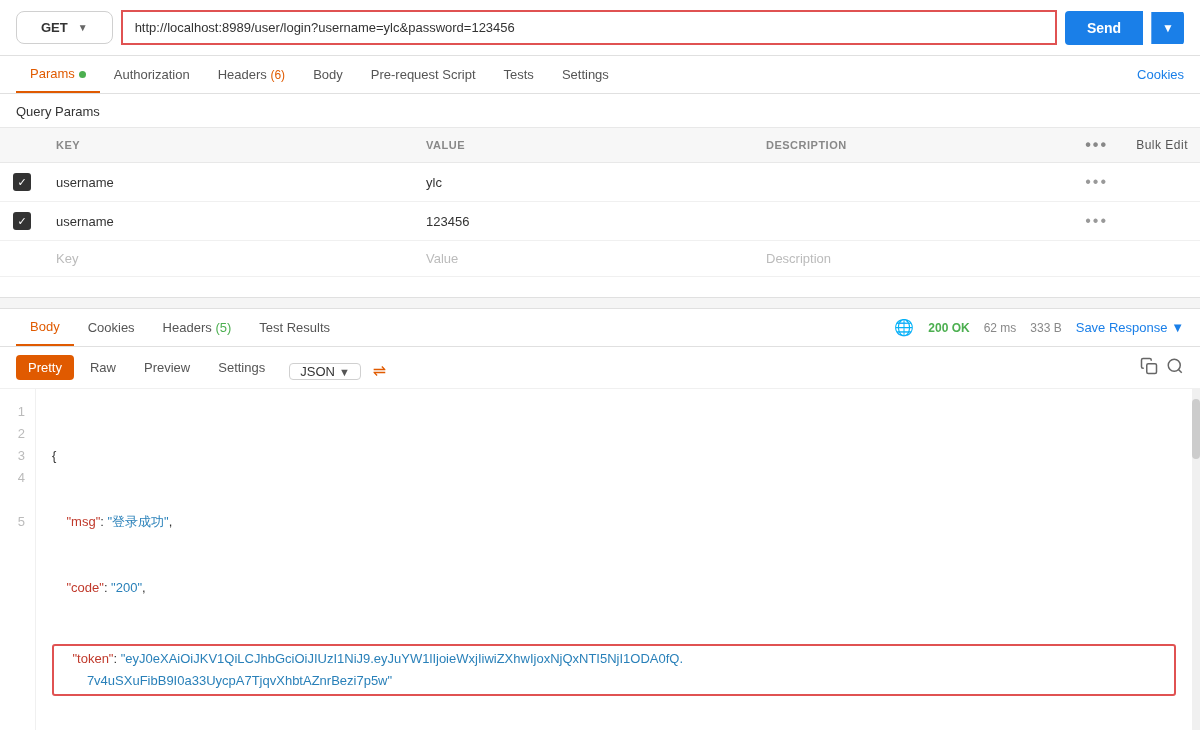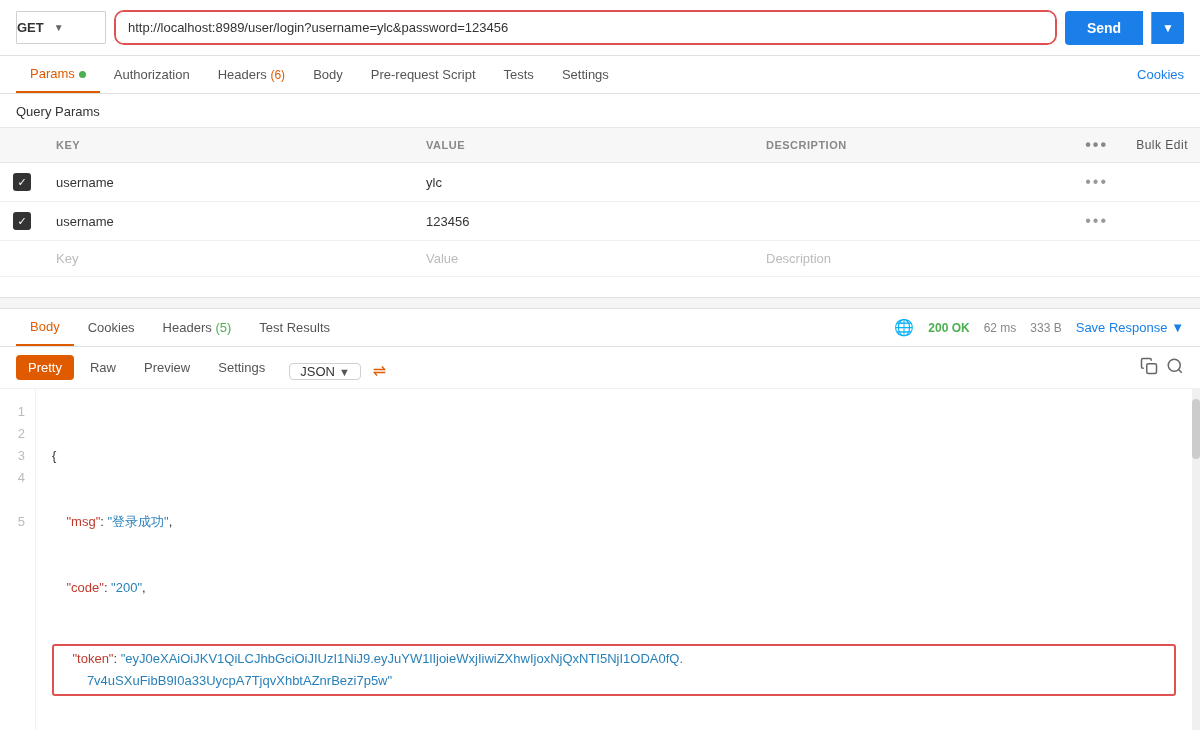--- a/index.html
+++ b/index.html
@@ -16,41 +16,41 @@
       align-items: center;
       padding: 10px 16px;
       border-bottom: 1px solid #e0e0e0;
       gap: 8px;
     }
 
     .method-select {
       display: flex;
       align-items: center;
       gap: 6px;
-      padding: 8px 0;
+      padding: 8px 24px;
       border: 1px solid #d0d0d0;
-      border-radius: 1px;
+      border-radius: 8px;
       background: #fff;
       font-size: 13px;
       font-weight: 600;
       color: #333;
       cursor: pointer;
       min-width: 90px;
     }
 
     .method-select .chevron {
       color: #666;
       font-size: 10px;
       margin-left: 4px;
     }
 
     .url-input-wrapper {
       flex: 1;
       border: 2px solid #e05252;
-      border-radius: 10px;
+      border-radius: 0;
       overflow: hidden;
     }
 
     .url-input {
       width: 100%;
       padding: 8px 12px;
       font-size: 13px;
       border: none;
       outline: none;
       color: #333;

